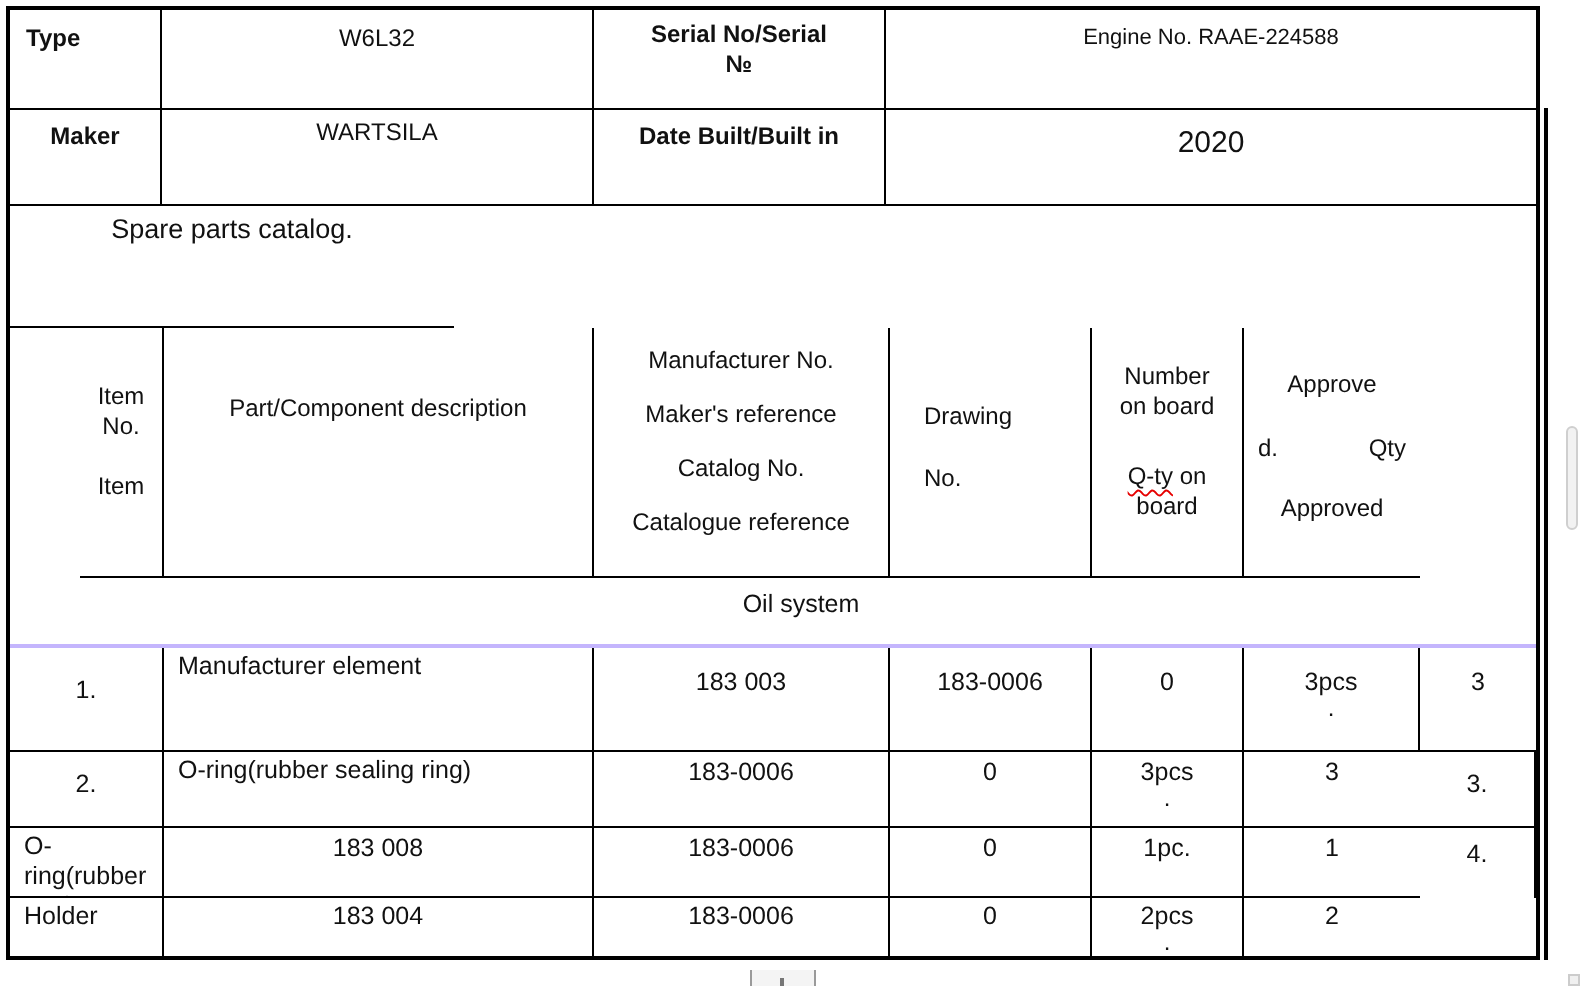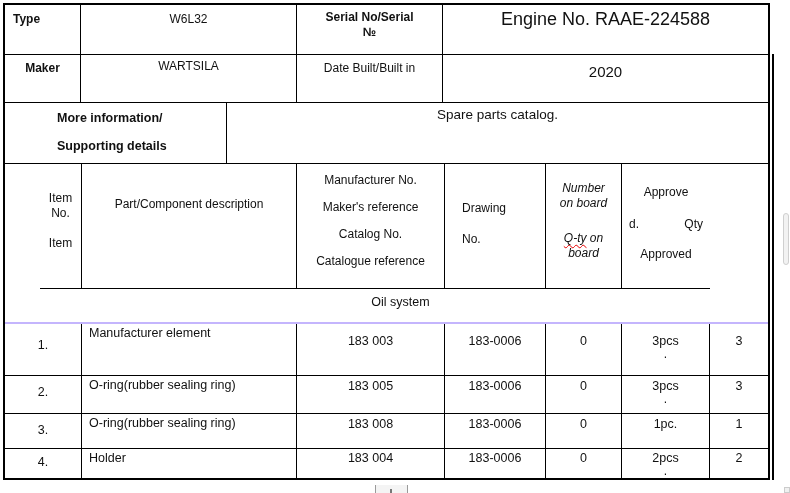--- a/index.html
+++ b/index.html
@@ -22,37 +22,37 @@
   .c.last { border-right:none; }
   .c.nob { border-bottom:none; }
   .ctr { text-align:center; }
   .oil { grid-column:1 / -1; border-right:none; border-bottom:2px solid #c4b5fd;
          box-sizing:border-box; text-align:center; padding:6px 0 0 28px; font-size:12.5px; }
 
   
   .type-cell   { padding:7px 0 0 8px; font-weight:bold; }
   .w6l32       { padding-top:7px; }
   .serial      { padding-top:5px; font-weight:bold; }
-  .engine      { padding-top:6px; font-size:18px; line-height:17px; }
+  .engine      { padding-top:6px; font-size:11px; line-height:17px; }
   .makerl      { padding-top:6px; font-weight:bold; }
   .wartsila    { padding-top:4px; }
-  .dbuilt      { padding-top:6px; font-weight:normal; }
+  .dbuilt      { padding-top:6px; font-weight:bold; }
   .year        { padding-top:9px; font-size:15px; }
   .moreinfo    { padding:8px 0 0 52px; font-weight:bold; font-size:12.5px; }
   .moreinfo .l2 { margin-top:13px; }
   .sparecat    { padding-top:4px; font-size:13.5px; }
 
   
   .h-item { padding-top:27px;margin-left:35px; }
   .h-item .l3 { margin-top:15px; }
   .h-desc { padding-top:33px; }
   .h-manu { padding-top:3px; line-height:27px; }
   .h-draw { padding:37px 0 0 17px; }
   .h-draw .l2 { margin-top:16px; }
-  .h-board { padding-top:17px;font-style:italic; }
+  .h-board { padding-top:17px; }
   .h-board .l3 { margin-top:20px; }
   .h-req { padding:36px 0 0 7px; line-height:16px; }
   .h-req .l3 { margin-top:14px; }
   .h-appr { padding-top:21px; }
   .h-appr .spread { display:flex; justify-content:space-between; padding:0 7px; margin-top:17px; }
   .h-appr .l3 { margin-top:15px; }
 
   .sq { text-decoration-line:underline; text-decoration-style:wavy;
         text-decoration-color:#e60000; text-decoration-thickness:1px;
         text-underline-offset:2px; }
@@ -94,24 +94,20 @@
       </div>
       <div class="c last ctr engine">Engine No. RAAE-224588</div>
 
       <div class="c ctr makerl">Maker</div>
       <div class="c ctr wartsila">WARTSILA</div>
       <div class="c ctr dbuilt">Date Built/Built in</div>
       <div class="c last ctr year">2020</div>
     </div>
 
     <div class="grid sec-b">
-      <div class="c moreinfo">
-        <div>More information/</div>
-        <div class="l2">Supporting details</div>
-      </div>
       <div class="c last ctr sparecat">Spare parts catalog.</div>
     </div>
 
     <div class="grid sec-c">
 
       <div class="c ctr h-item">
         <div>Item</div>
         <div>No.</div>
         <div class="l3">Item</div>
       </div>
@@ -152,21 +148,20 @@
       <div class="c ctr d pt10">183-0006</div>
       <div class="c ctr d pt10">0</div>
       <div class="c ctr d pt10">
         <div>3pcs</div>
         <div class="dot">.</div>
       </div>
       <div class="c last ctr d pt10">3</div>
 
       <div class="c ctr d pt9">2.</div>
       <div class="c d d-desc">O-ring(rubber sealing ring)</div>
-      <div class="c ctr d pt3">183 005</div>
       <div class="c ctr d pt3">183-0006</div>
       <div class="c ctr d pt3">0</div>
       <div class="c ctr d pt3">
         <div>3pcs</div>
         <div class="dot">.</div>
       </div>
       <div class="c last ctr d pt3">3</div>
 
       <div class="c ctr d pt9">3.</div>
       <div class="c d d-desc">O-ring(rubber sealing ring)</div>

